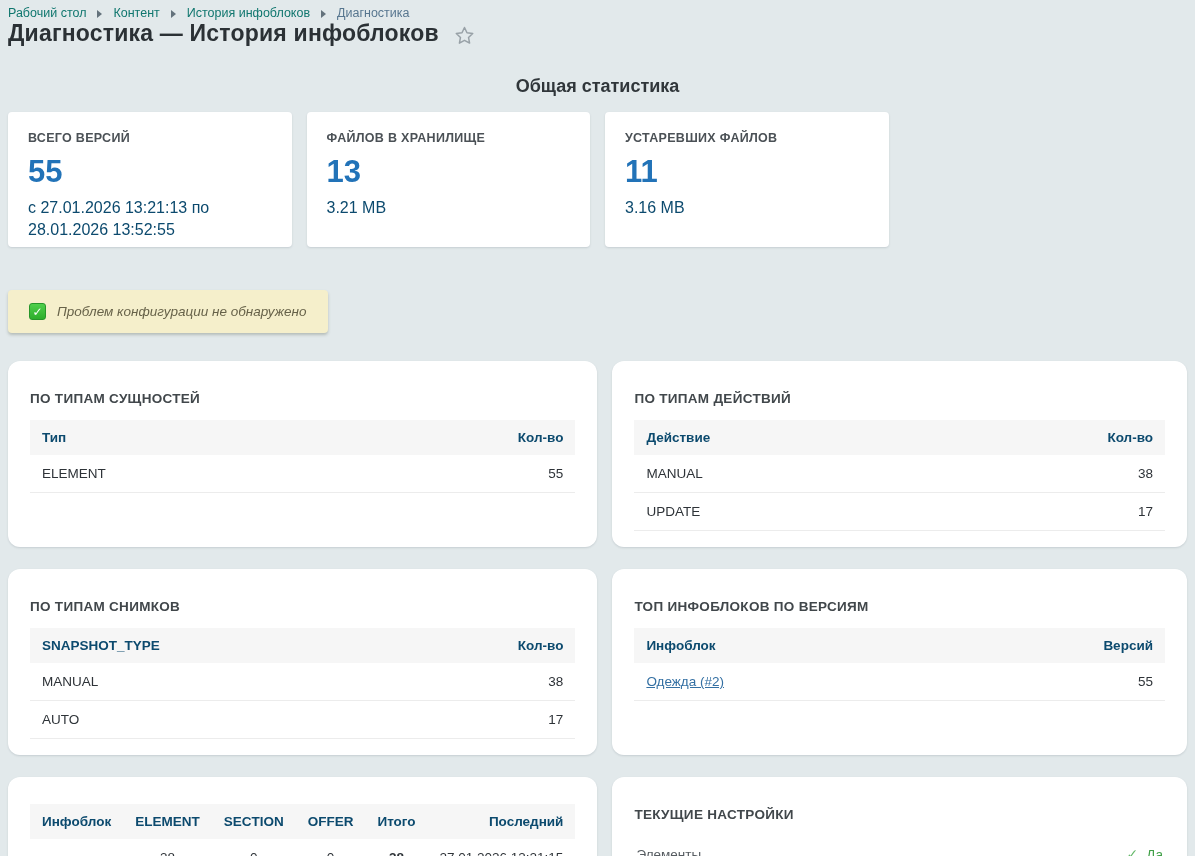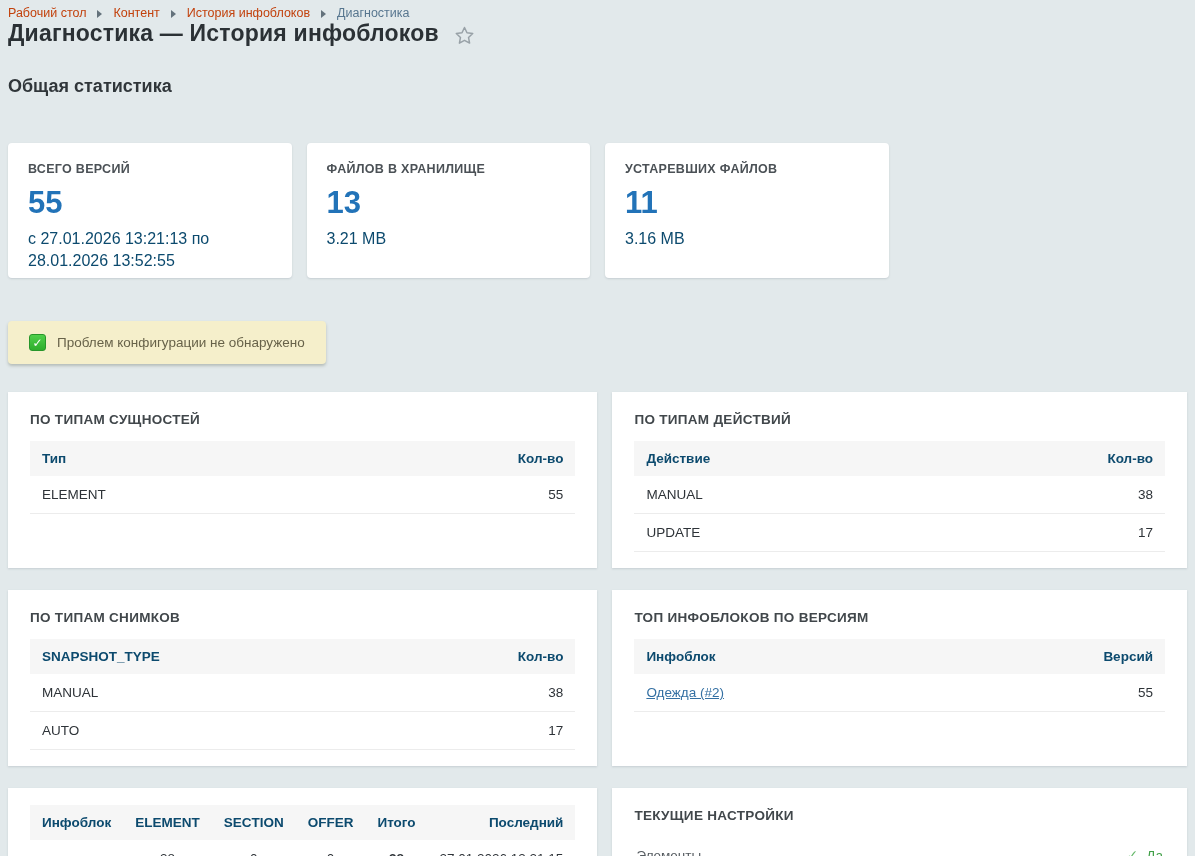--- a/index.html
+++ b/index.html
@@ -6,68 +6,67 @@
   body {
     width: 1195px; height: 856px; overflow: hidden;
     background: #e2e9eb;
     font-family: "Liberation Sans", "DejaVu Sans", sans-serif;
     color: #2e3338;
   }
   .wrap { padding: 6px 8px 0 8px; }
 
   
   .breadcrumb { display: flex; align-items: center; font-size: 12.5px; }
-  .crumb { color: #c2410c; text-decoration: none; cursor: pointer; }
+  .crumb { color: #0f766e; text-decoration: none; cursor: pointer; }
   .crumb.current { color: #57768f; cursor: default; }
   .crumb-sep {
     width: 0; height: 0; margin: 1px 11px 0 11px;
     border-left: 5px solid #4d5d68;
     border-top: 4px solid transparent;
     border-bottom: 4px solid transparent;
     opacity: .85;
   }
 
   
   .title-row { display: flex; align-items: center; }
   .page-title { font-size: 23px; font-weight: bold; color: #2b3135; letter-spacing: .2px; }
   .fav-star { margin: 3px 0 0 15px; cursor: pointer; display: inline-flex; }
 
-  .section-title { margin-top: 29px; font-size: 18px; font-weight: bold; color: #30363a; }
+  .section-title { margin-top: 29px; font-size: 18px; font-weight: bold; color: #30363a; text-align: center; }
 
   
   .cards { margin-top: 15px; display: grid; grid-template-columns: repeat(4, 1fr); gap: 15px; }
   .card {
     background: #fff; border-radius: 4px; box-sizing: border-box;
     height: 135px; padding: 19px 20px;
     box-shadow: 0 1px 2px rgba(70,90,100,.18);
-    margin-top: 31px;
   }
   .card-label { font-size: 12.5px; font-weight: bold; color: #4b5156; letter-spacing: .3px; }
   .card-value { margin-top: 11px; font-size: 31px; font-weight: bold; color: #2273b8; line-height: 1; }
   .card-note  { margin-top: 10px; font-size: 16px; color: #0c4a6e; line-height: 1.35; max-width: 242px; }
 
   
   .alert {
     display: inline-flex; align-items: center; margin-top: 43px;
     background: #f5efcb; border-radius: 4px; padding: 13px 21px;
     box-shadow: 0 2px 3px rgba(80,90,70,.30);
   }
   .alert-check {
     width: 17px; height: 17px; border-radius: 3px; flex: none;
     background: linear-gradient(#4fcf4b, #2eae2c);
     border: 1px solid #27962a; box-sizing: border-box;
     color: #fff; font-size: 12px; font-weight: bold;
     display: flex; align-items: center; justify-content: center; line-height: 1;
   }
-  .alert-text { margin-left: 11px; font-size: 13.5px; color: #676249; }
+  .alert-text { margin-left: 11px; font-size: 13.5px; color: #676249; font-style: italic; }
 
   
   .panels { margin-top: 28px; display: grid; grid-template-columns: 1fr 1fr; column-gap: 15px; row-gap: 22px; }
   .panel {
-    background: #fff; border-radius: 0; padding: 17px 22px 16px 22px;
+    background: #fff; border-radius: 12px; padding: 27px 22px 16px 22px;
     box-shadow: 0 1px 2px rgba(70,90,100,.18); box-sizing: border-box;
   }
   .panel.tall { min-height: 185px; }
   .panel-title { font-size: 13.5px; font-weight: bold; color: #41474b; letter-spacing: .3px; margin: 3px 0 14px 0; }
 
   table.data { width: 100%; border-collapse: collapse; font-size: 13.5px; color: #2e3338; }
   table.data th {
     background: #f6f6f6; text-align: left; font-weight: bold;
     padding: 10px 12px; color: #0c4a6e;
   }

